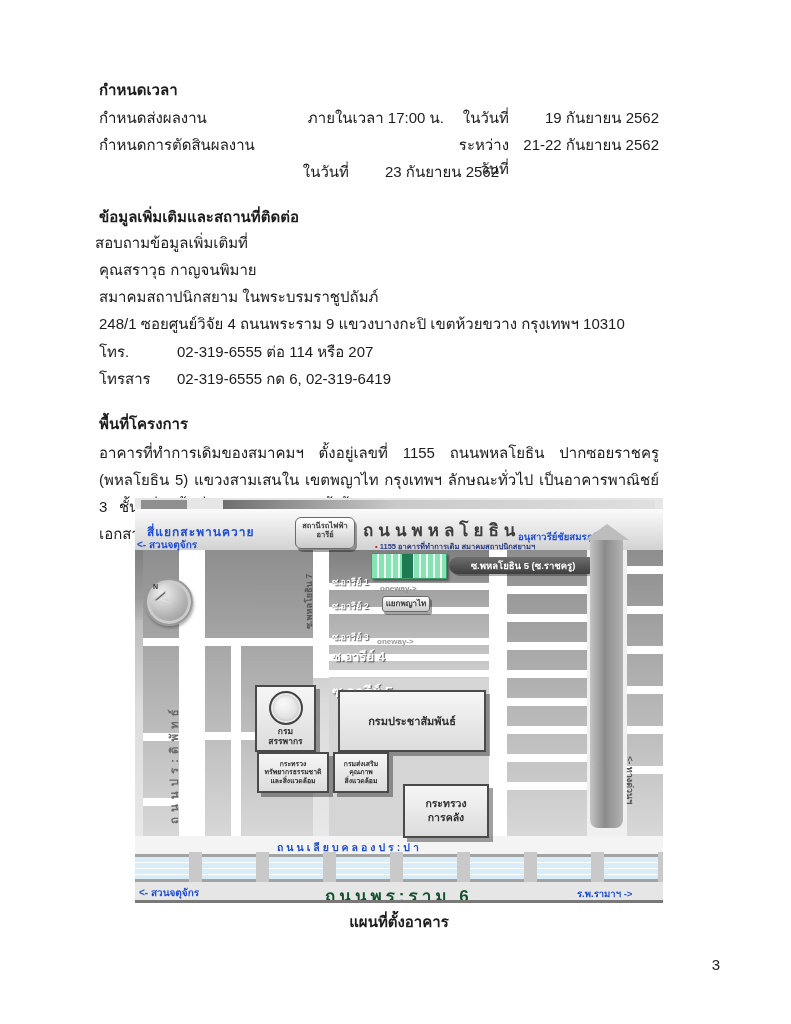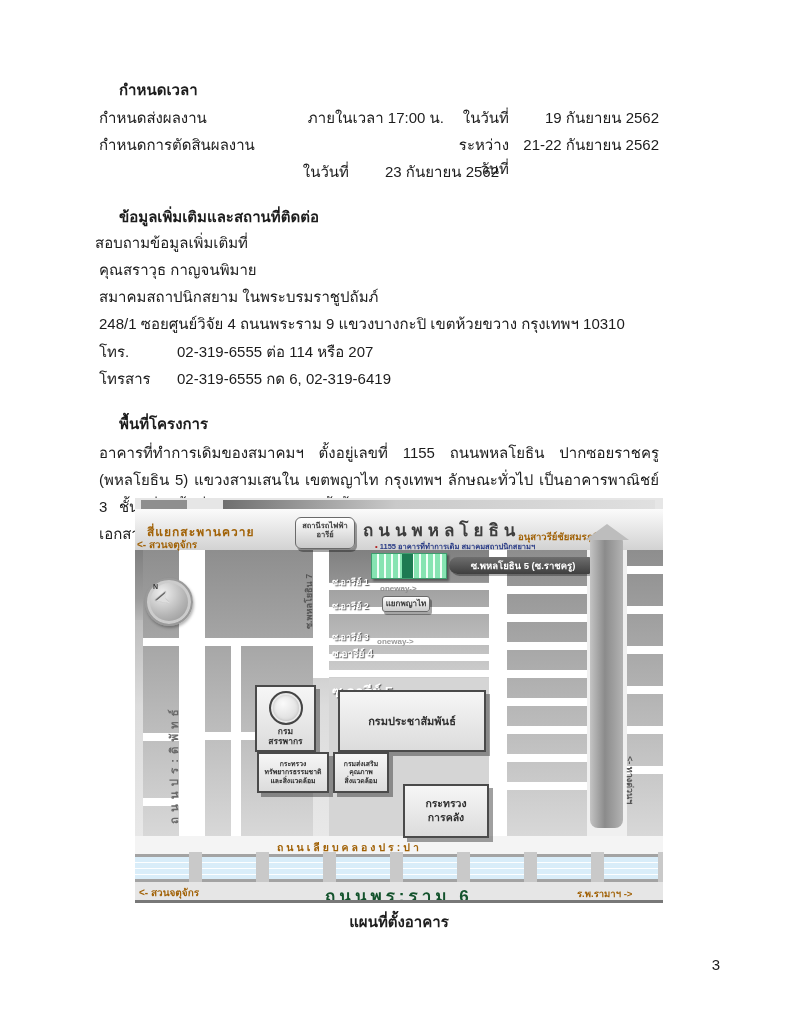--- a/index.html
+++ b/index.html
@@ -1,40 +1,40 @@
 <!DOCTYPE html>
 <html><head>
 <meta charset="utf-8">
 <style>
   html,body{margin:0;padding:0;background:#ffffff;}
   .page{position:relative;width:791px;height:1024px;background:#ffffff;overflow:hidden;
         font-family:"Liberation Sans","DejaVu Sans",sans-serif;color:#1c1c1c;}
   .ab{position:absolute;}
   .doc-text{font-size:15px;line-height:22px;white-space:nowrap;}
-  .heading{font-size:15px;font-weight:bold;margin-left:20px;}
+  .heading{font-size:15px;font-weight:bold;}
   
   .srow{position:absolute;left:99px;width:560px;display:flex;font-size:15px;}
   .srow .c1{flex:1;text-align:left;}
   .srow .c2{width:185px;text-align:right;}
   .srow .c3{width:65px;text-align:right;}
   .srow .c4{width:150px;text-align:right;}
   
   .phone-row{position:absolute;left:99px;display:flex;font-size:15px;}
   .phone-row .plabel{width:78px;}
   
   .para{position:absolute;left:99px;width:560px;font-size:15px;line-height:27px;text-align:justify;}
   
   .map{position:absolute;left:135px;top:498px;width:528px;height:405px;background:#e6e6e6;overflow:hidden;}
   .m-header{background:linear-gradient(180deg,#fbfbfb,#d2d2d2);}
   .m-band{background:linear-gradient(180deg,#808080,#9c9c9c 70%,#b8b8b8);}
   .m-mid{background:linear-gradient(180deg,#bdbdbd,#dcdcdc 40%,#e8e8e8);}
   .blk{background:linear-gradient(180deg,#8e8e8e,#d8d8d8);}
   .street{background:#ffffff;}
   .street-soft{background:#f4f4f4;}
-  .maplbl{position:absolute;white-space:nowrap;color:#a16207;font-weight:bold;}
+  .maplbl{position:absolute;white-space:nowrap;color:#1d4ed8;font-weight:bold;}
   .white-lbl{color:#ffffff;text-shadow:1px 1px 1px rgba(40,40,40,.8);}
   .vlabel{position:absolute;white-space:nowrap;font-weight:bold;color:#565656;}
   .vup{transform:rotate(-90deg);transform-origin:left bottom;}
   .vdown{transform:rotate(90deg);transform-origin:left top;}
   .badge3d{position:absolute;background:linear-gradient(180deg,#ffffff,#c9c9c9);
            border:1px solid #6a6a6a;border-radius:6px;box-shadow:2px 3px 0 rgba(0,0,0,.35);
            text-align:center;color:#3a3a3a;font-weight:bold;}
   .soi5-badge{position:absolute;background:linear-gradient(180deg,#6e6e6e,#3f3f3f);color:#fff;
            border-radius:9px;font-weight:bold;text-align:center;box-shadow:2px 2px 0 rgba(0,0,0,.3);}
   .bldg{position:absolute;background:linear-gradient(180deg,#f6f6f6,#dcdcdc);
@@ -175,21 +175,21 @@
       <div class="green-dark" style="left:30px;width:11px;"></div>
     </div>
     <div class="soi5-badge" style="left:314px;top:59px;width:148px;height:17px;font-size:9.5px;line-height:17px;">ซ.พหลโยธิน 5 (ซ.ราชครู)</div>
 
     <div class="maplbl white-lbl" style="left:197px;top:77px;font-size:9px;">ซ.อารีย์ 1</div>
     <div class="maplbl" style="left:245px;top:86px;font-size:8px;color:#8f8f8f;font-weight:bold;">oneway-&gt;</div>
     <div class="maplbl white-lbl" style="left:197px;top:101px;font-size:9px;">ซ.อารีย์ 2</div>
     <div class="badge3d" style="left:247px;top:98px;width:46px;height:14px;font-size:8px;line-height:14px;border-radius:3px;">แยกพญาไท</div>
     <div class="maplbl white-lbl" style="left:197px;top:132px;font-size:9px;">ซ.อารีย์ 3</div>
     <div class="maplbl" style="left:242px;top:139px;font-size:8px;color:#9a9a9a;">oneway-&gt;</div>
-    <div class="maplbl white-lbl" style="left:197px;top:148px;font-size:10px;">ซ.อารีย์ 4</div>
+    <div class="maplbl white-lbl" style="left:197px;top:148px;font-size:13px;">ซ.อารีย์ 4</div>
     <div class="maplbl white-lbl" style="left:197px;top:182px;font-size:15px;">ซ.อารีย์ 5</div>
 
     <div class="vlabel vup" style="left:181px;top:117px;font-size:9px;">ซ.พหลโยธิน 7</div>
     <div class="vlabel vup" style="left:48px;top:308px;font-size:11.5px;letter-spacing:5px;color:#6a6a6a;">ถนนปร:ดิพัทธ์</div>
 
     <div class="compass" style="left:10px;top:80px;">
       <span class="compass-n">N</span>
       <span class="compass-arrow">➤</span>
     </div>
 

